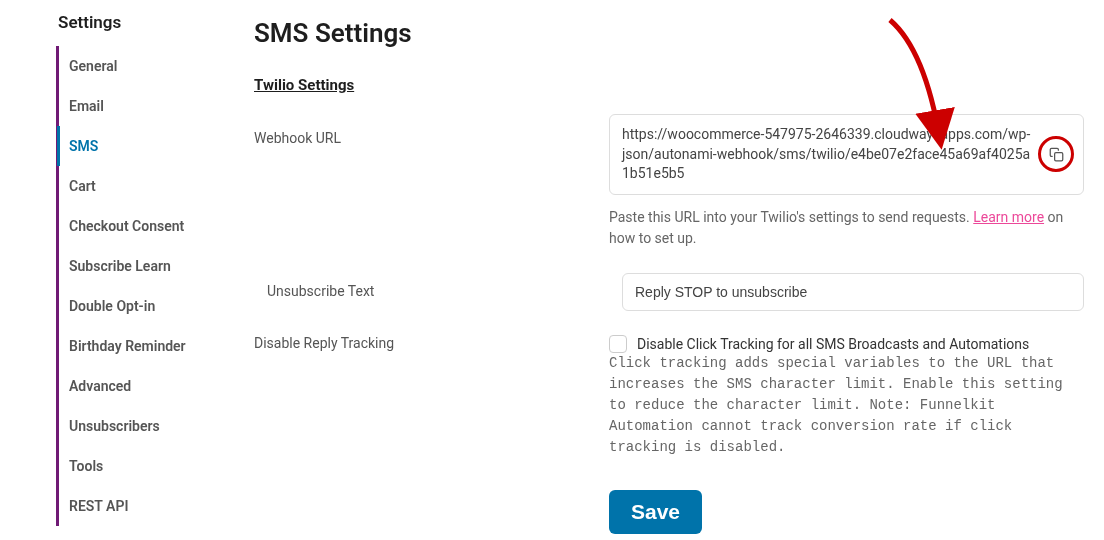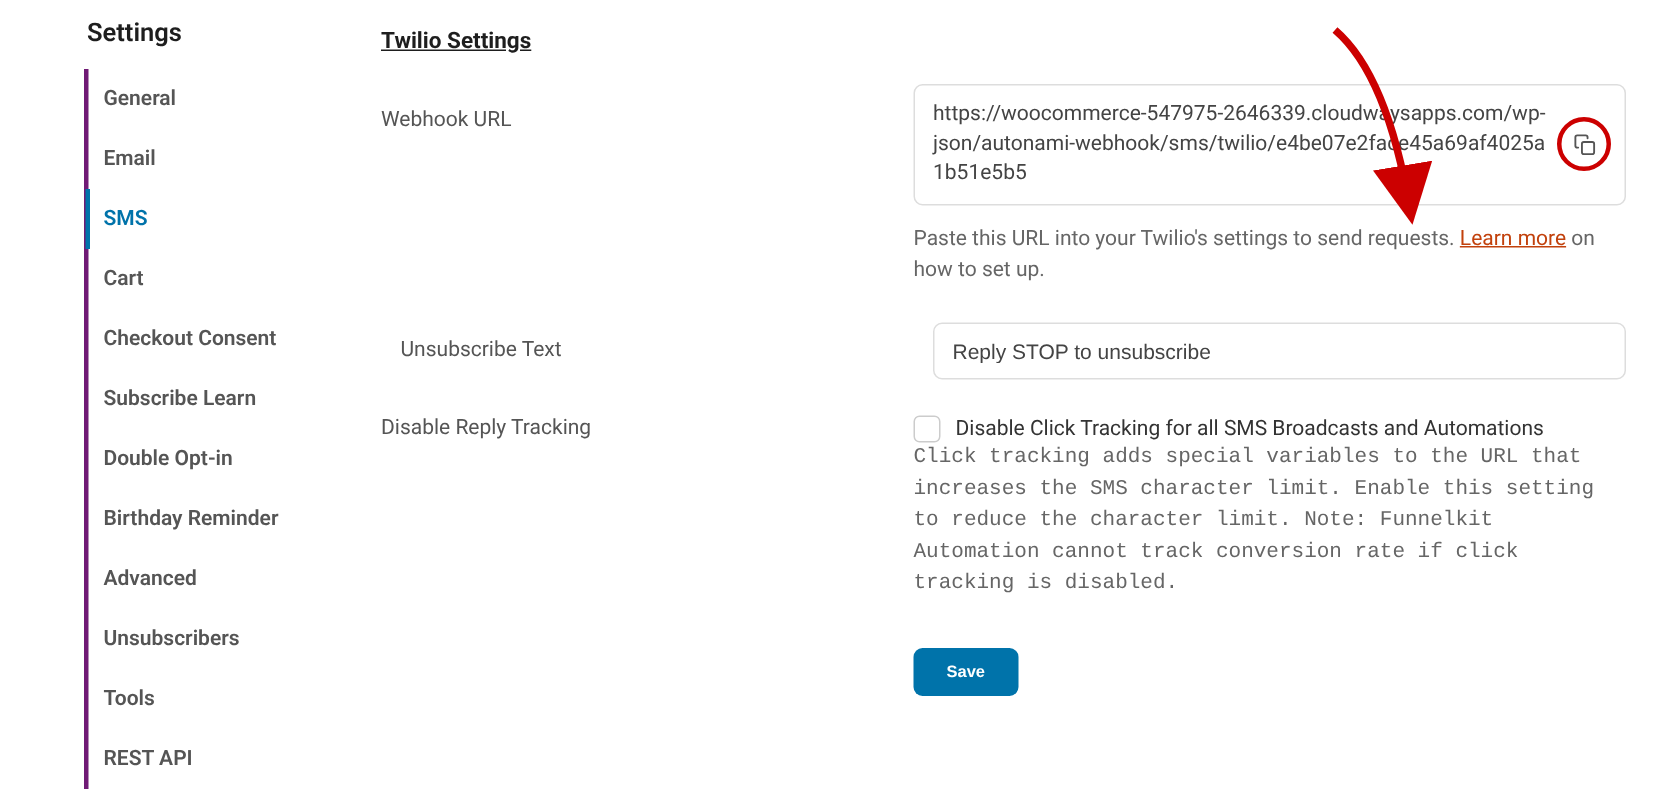--- a/index.html
+++ b/index.html
@@ -117,21 +117,21 @@
       justify-content: center;
       cursor: pointer;
     }
     .helper-text {
       margin-top: 12px;
       font-size: 14px;
       color: #666;
       line-height: 1.5;
     }
     .helper-text a {
-      color: #c2410c;
+      color: #ec4899;
     }
     .text-input {
       width: 100%;
       border: 1px solid #ddd;
       border-radius: 6px;
       padding: 10px 12px;
       font-size: 14px;
       color: #444;
       background: #fff;
     }
@@ -156,21 +156,21 @@
       color: #666;
       line-height: 1.5;
       font-family: Liberation Mono, monospace;
     }
     .save-btn {
       background: #0073aa;
       color: #fff;
       border: none;
       border-radius: 6px;
       padding: 10px 22px;
-      font-size: 11px;
+      font-size: 21px;
       font-weight: 600;
       cursor: pointer;
       margin-top: 8px;
     }
     .arrow-annotation {
       position: absolute;
       top: 10px;
       left: 870px;
       pointer-events: none;
     }
@@ -191,20 +191,21 @@
       <div class="sidebar-item">Double Opt-in</div>
       <div class="sidebar-item">Birthday Reminder</div>
       <div class="sidebar-item">Advanced</div>
       <div class="sidebar-item">Unsubscribers</div>
       <div class="sidebar-item">Tools</div>
       <div class="sidebar-item">REST API</div>
     </div>
   </aside>
 
   <main class="main">
+    <h1 class="page-title">SMS Settings</h1>
     <h3 class="section-title">Twilio Settings</h3>
 
     <div class="form-row">
       <div class="form-label-col">Webhook URL</div>
       <div class="form-field-col">
         <div class="webhook-box">
           <div class="webhook-text">https://woocommerce-547975-2646339.cloudwaysapps.com/wp-json/autonami-webhook/sms/twilio/e4be07e2face45a69af4025a1b51e5b5</div>
           <div class="copy-btn-wrap">
             <div class="copy-circle">
               <svg width="15" height="15" viewBox="0 0 24 24" fill="none" stroke="#555" stroke-width="2" stroke-linecap="round" stroke-linejoin="round">

